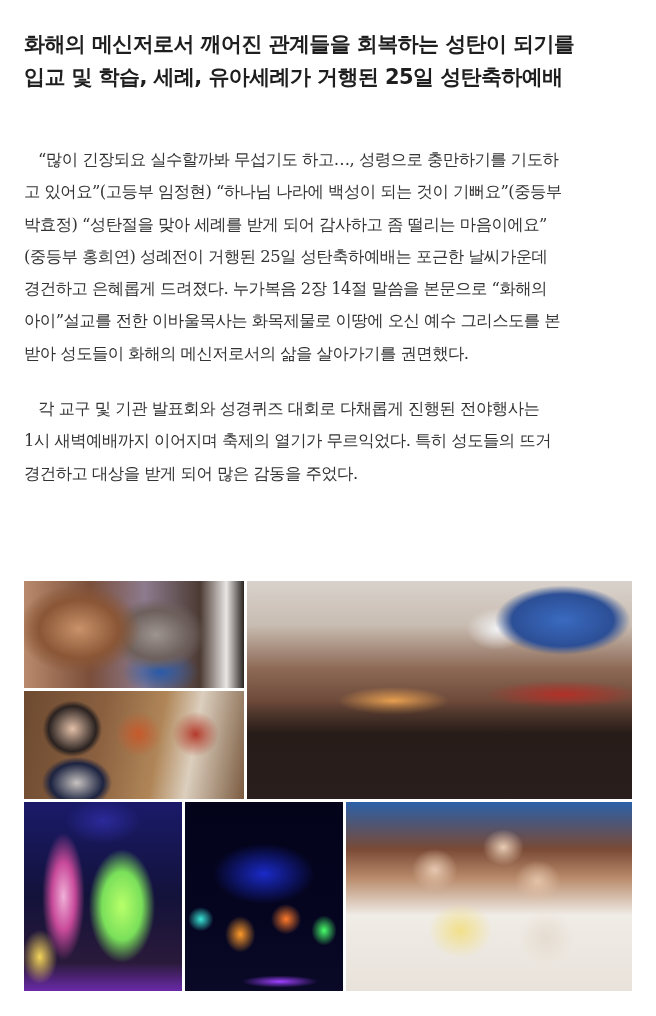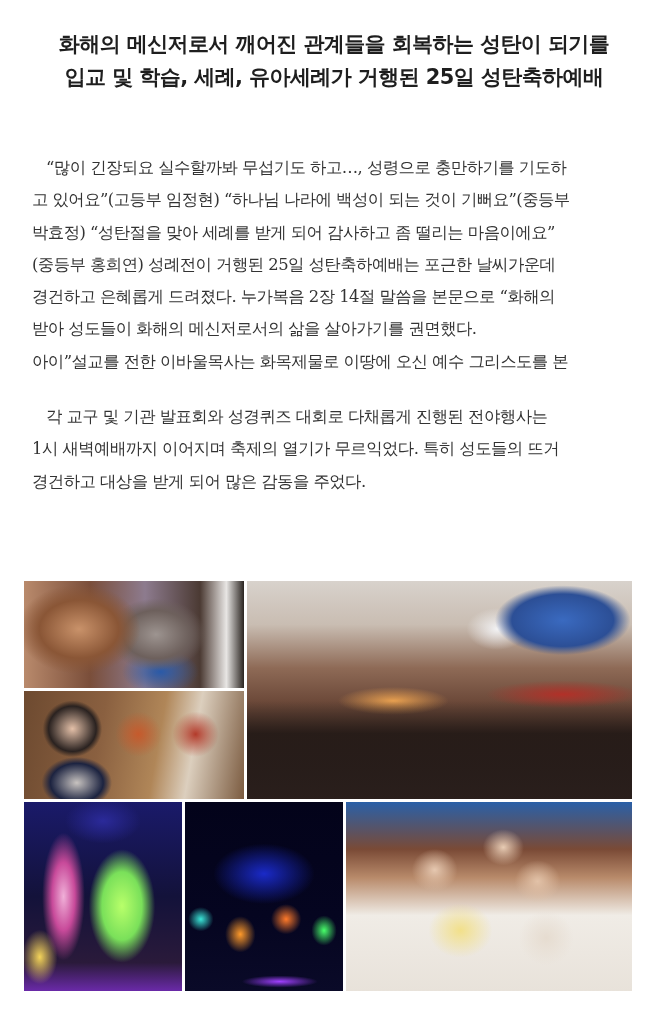--- a/index.html
+++ b/index.html
@@ -25,26 +25,26 @@
       top: 28px;
       width: 620px;
       margin: 0;
       font-family: "DejaVu Sans", "Liberation Sans", sans-serif;
       font-weight: bold;
       font-size: 21px;
       line-height: 33px;
       color: #1e1e1e;
       letter-spacing: -0.6px;
     }
-    .headline span { display: block; white-space: nowrap; text-align: center; }
+    .headline span { display: block; white-space: nowrap; }
     .body-para {
       position: absolute;
       left: 24px;
       width: 612px;
-      margin: 8px;
+      margin: 0;
       font-family: "DejaVu Serif", "Liberation Serif", serif;
       font-size: 16.4px;
       line-height: 32.3px;
       color: #333333;
       letter-spacing: -0.55px;
     }
     .body-para span { display: block; white-space: nowrap; }
     .body-para span.indent { padding-left: 14px; }
     #para1 { top: 144px; }
     #para2 { top: 393px; }
@@ -132,22 +132,22 @@
     <span>화해의 메신저로서 깨어진 관계들을 회복하는 성탄이 되기를</span>
     <span>입교 및 학습, 세례, 유아세례가 거행된 25일 성탄축하예배</span>
   </h1>
 
   <p class="body-para" id="para1">
     <span class="indent">“많이 긴장되요 실수할까봐 무섭기도 하고…, 성령으로 충만하기를 기도하</span>
     <span>고 있어요”(고등부 임정현) “하나님 나라에 백성이 되는 것이 기뻐요”(중등부</span>
     <span>박효정) “성탄절을 맞아 세례를 받게 되어 감사하고 좀 떨리는 마음이에요”</span>
     <span>(중등부 홍희연) 성례전이 거행된 25일 성탄축하예배는 포근한 날씨가운데</span>
     <span>경건하고 은혜롭게 드려졌다. 누가복음 2장 14절 말씀을 본문으로 “화해의</span>
+    <span>아이”설교를 전한 이바울목사는 화목제물로 이땅에 오신 예수 그리스도를 본</span>
     <span>받아 성도들이 화해의 메신저로서의 삶을 살아가기를 권면했다.</span>
-    <span>아이”설교를 전한 이바울목사는 화목제물로 이땅에 오신 예수 그리스도를 본</span>
   </p>
 
   <p class="body-para" id="para2">
     <span class="indent">각 교구 및 기관 발표회와 성경퀴즈 대회로 다채롭게 진행된 전야행사는</span>
     <span>1시 새벽예배까지 이어지며 축제의 열기가 무르익었다. 특히 성도들의 뜨거</span>
     <span>경건하고 대상을 받게 되어 많은 감동을 주었다.</span>
   </p>
 
   <div class="photo-collage">
     <div class="photo" id="photo-prayer">

